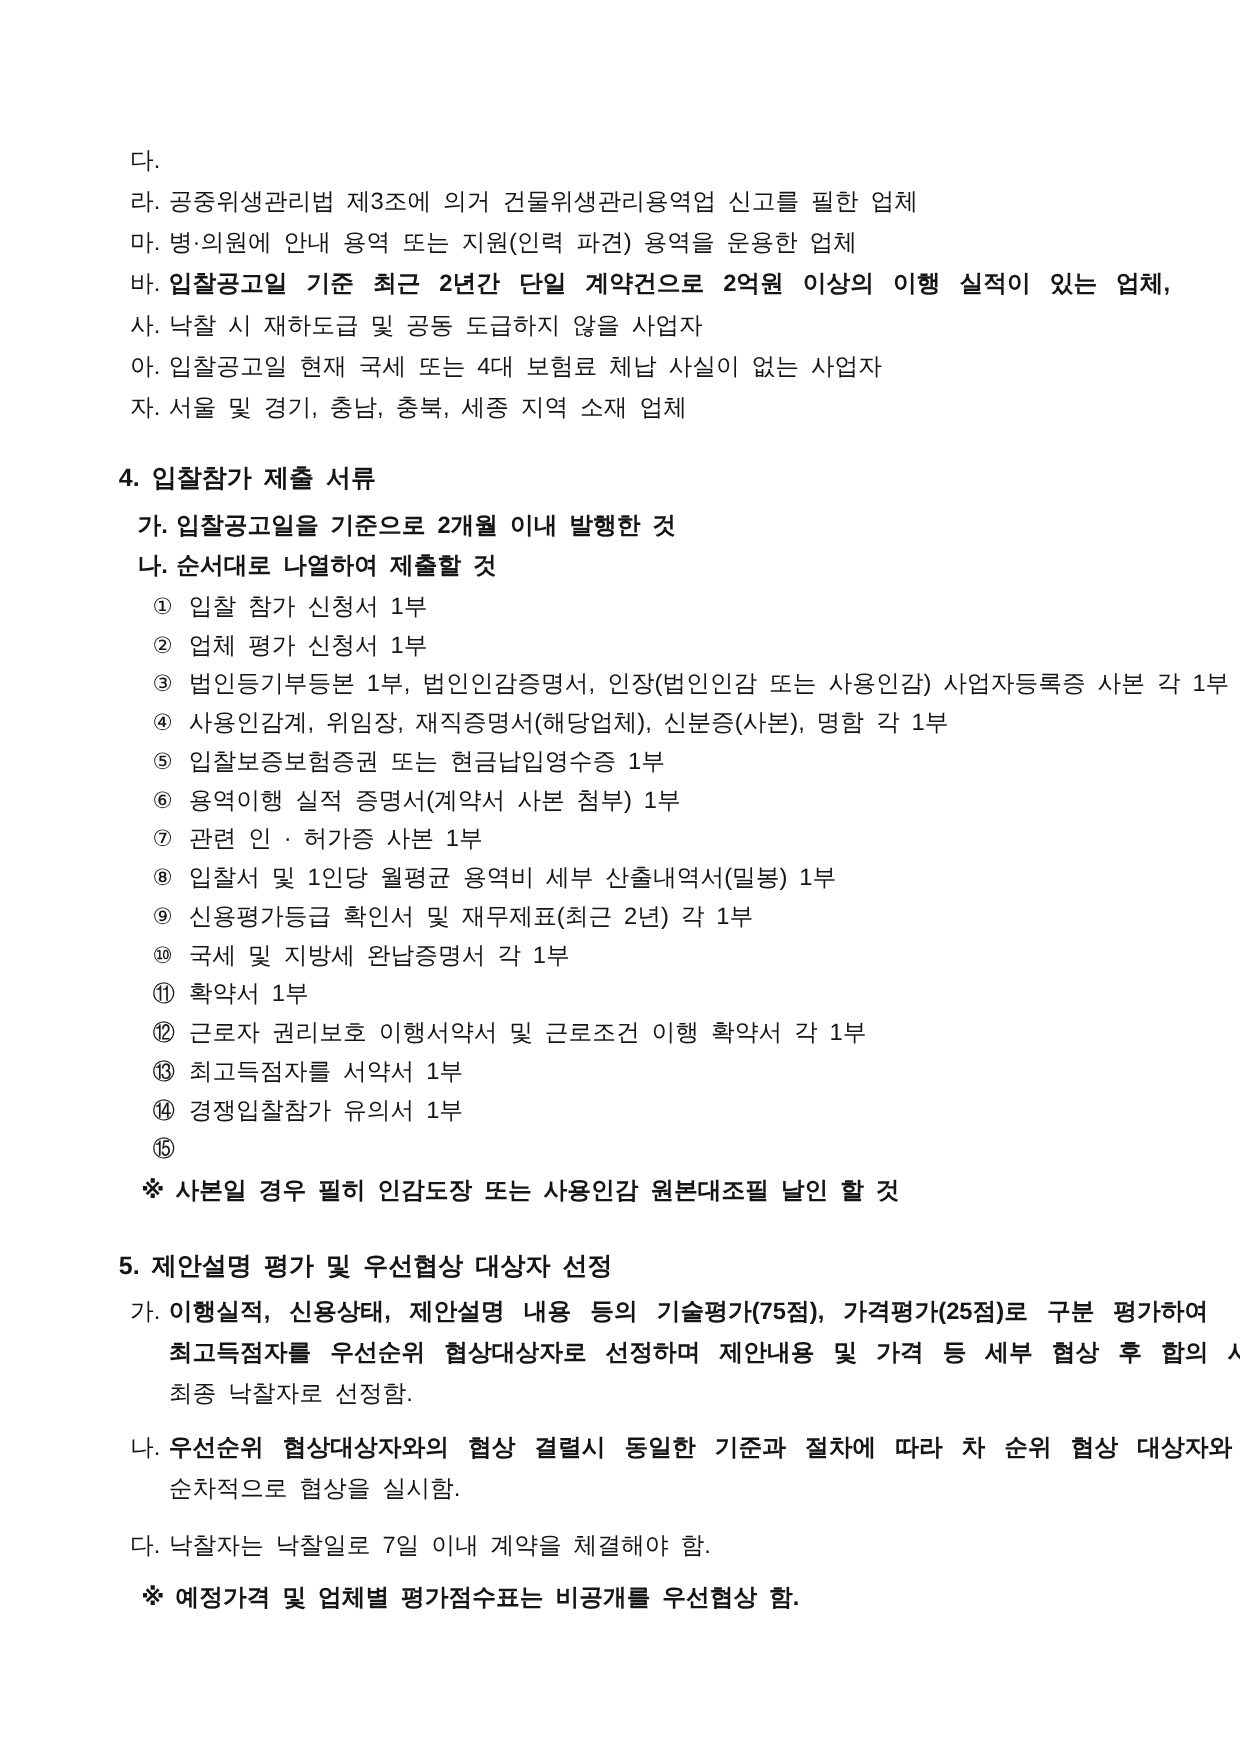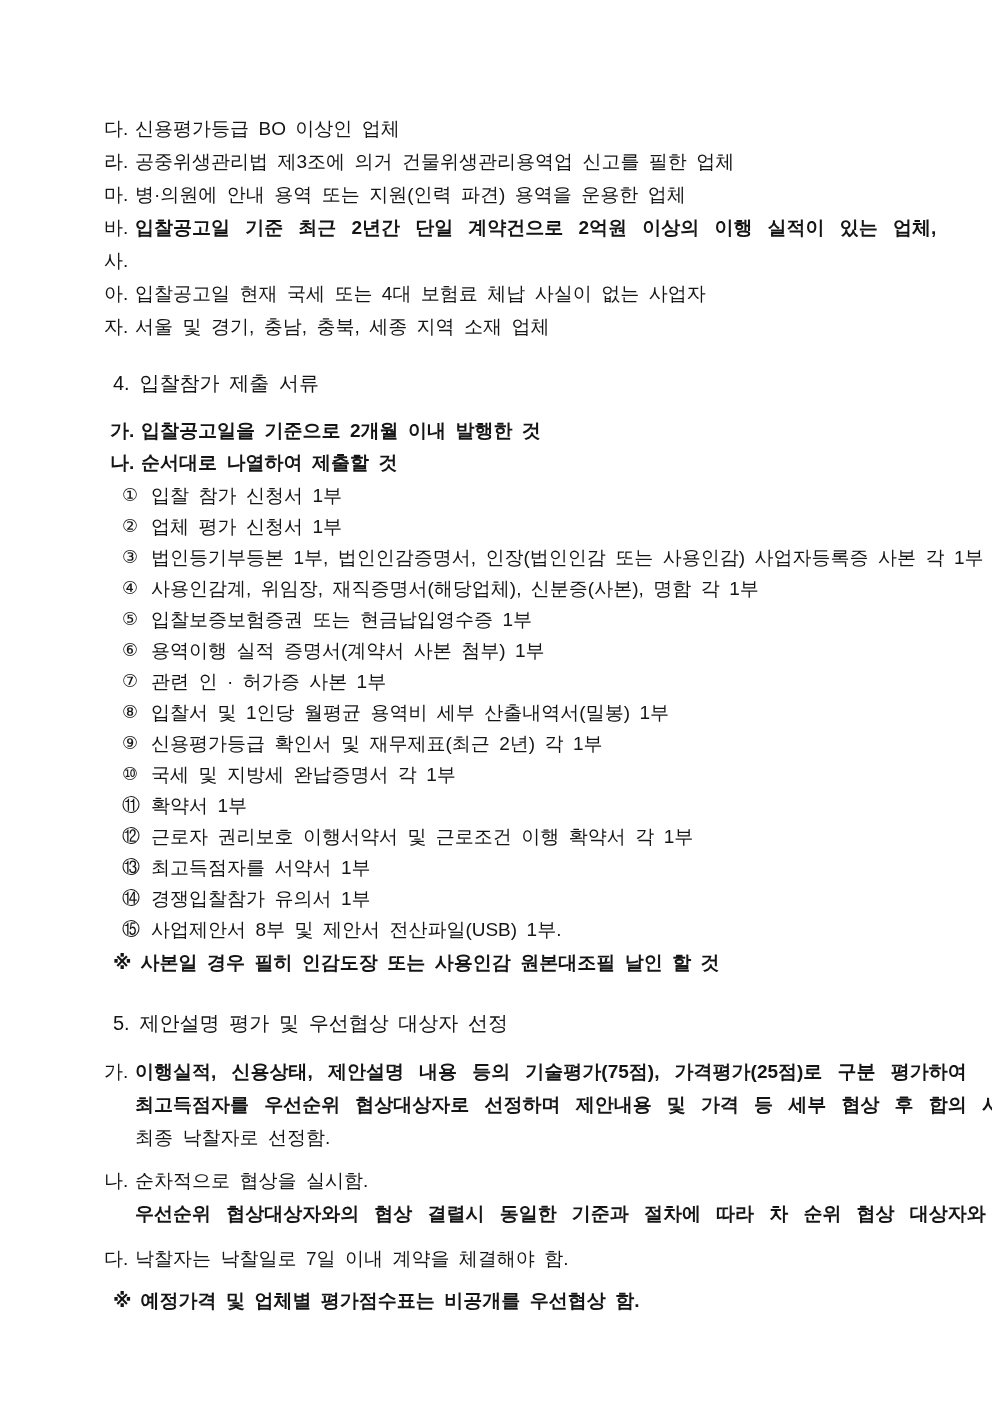--- a/index.html
+++ b/index.html
@@ -19,23 +19,23 @@
   
   .row { display: flex; line-height: 33px; padding-left: 9px; white-space: nowrap; }
   .row .lbl { flex: 0 0 31px; }
   .row .txt { }
   .row.cont { padding-left: 40px; }            
   .stretch { word-spacing: 0.52em; font-weight: bold; }           
 
   
   .sec-title {
     font-size: 20px;
-    font-weight: 400;
+    font-weight: 700;
     line-height: 28px;
-    margin: 18px;
+    margin: 0;
     white-space: nowrap;
   }
   .sec4-title { margin-top: 26px; }
   .sec5-title { margin-top: 30px; }
 
   
   .sub-list { margin-top: 8px; }
   .sub { display: flex; line-height: 32px; padding-left: 15px; font-weight: 700; white-space: nowrap; }
   .sub .lbl { flex: 0 0 31px; }
 
@@ -66,36 +66,36 @@
   .pline { line-height: 33px; white-space: nowrap; }
 </style>
 </head>
 <body>
 
 <div class="page">
 
   <div>
     <div class="row">
       <span class="lbl">다.</span>
-      <span class="txt">신용평가등급 BO 이상인 업체</span>
     </div>
     <div class="row">
       <span class="lbl">라.</span>
       <span class="txt">공중위생관리법 제3조에 의거 건물위생관리용역업 신고를 필한 업체</span>
     </div>
     <div class="row">
       <span class="lbl">마.</span>
       <span class="txt">병·의원에 안내 용역 또는 지원(인력 파견) 용역을 운용한 업체</span>
     </div>
     <div class="row">
       <span class="lbl">바.</span>
       <span class="txt stretch">입찰공고일 기준 최근 2년간 단일 계약건으로 2억원 이상의 이행 실적이 있는 업체,</span>
     </div>
     <div class="row">
       <span class="lbl">사.</span>
+      <span class="txt">낙찰 시 재하도급 및 공동 도급하지 않을 사업자</span>
     </div>
     <div class="row">
       <span class="lbl">아.</span>
       <span class="txt">입찰공고일 현재 국세 또는 4대 보험료 체납 사실이 없는 사업자</span>
     </div>
     <div class="row">
       <span class="lbl">자.</span>
       <span class="txt">서울 및 경기, 충남, 충북, 세종 지역 소재 업체</span>
     </div>
   </div>
@@ -165,21 +165,20 @@
     <div class="nrow">
       <span class="num">⑬</span>
       <span class="txt">최고득점자를 서약서 1부</span>
     </div>
     <div class="nrow">
       <span class="num">⑭</span>
       <span class="txt">경쟁입찰참가 유의서 1부</span>
     </div>
     <div class="nrow">
       <span class="num">⑮</span>
-      <span class="txt">사업제안서 8부 및 제안서 전산파일(USB) 1부.</span>
     </div>
   </div>
 
   <div class="note note4">
     <span class="star">※</span>
     <span class="note-text">사본일 경우 필히 인감도장 또는 사용인감 원본대조필 날인 할 것</span>
   </div>
 
   <h2 class="sec-title sec5-title">5. 제안설명 평가 및 우선협상 대상자 선정</h2>
 
@@ -188,22 +187,22 @@
       <span class="lbl">가.</span>
       <span>
         <div class="pline stretch">이행실적, 신용상태, 제안설명 내용 등의 기술평가(75점), 가격평가(25점)로 구분 평가하여</div>
         <div class="pline stretch">최고득점자를 우선순위 협상대상자로 선정하며 제안내용 및 가격 등 세부 협상 후 합의 시</div>
         <div class="pline">최종 낙찰자로 선정함.</div>
       </span>
     </div>
     <div class="para" style="margin-top:10px;">
       <span class="lbl">나.</span>
       <span>
+        <div class="pline stretch">우선순위 협상대상자와의 협상 결렬시 동일한 기준과 절차에 따라 차 순위 협상 대상자와</div>
         <div class="pline">순차적으로 협상을 실시함.</div>
-        <div class="pline stretch">우선순위 협상대상자와의 협상 결렬시 동일한 기준과 절차에 따라 차 순위 협상 대상자와</div>
       </span>
     </div>
     <div class="para" style="margin-top:12px;">
       <span class="lbl">다.</span>
       <span>
         <div class="pline">낙찰자는 낙찰일로 7일 이내 계약을 체결해야 함.</div>
       </span>
     </div>
   </div>
 

